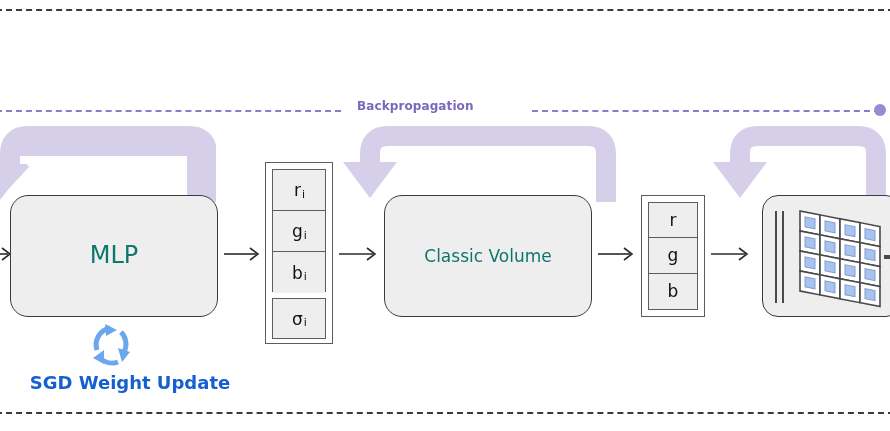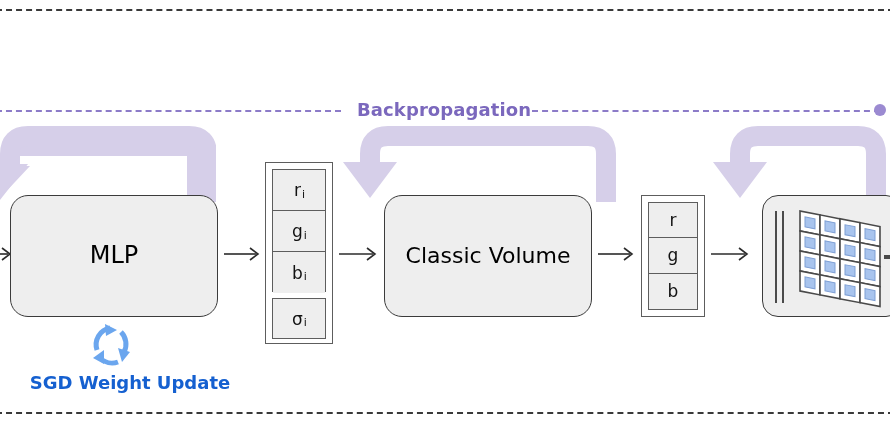--- a/index.html
+++ b/index.html
@@ -43,21 +43,21 @@
     top: 104px;
     width: 12px;
     height: 12px;
     border-radius: 50%;
     background: #9b8ad1;
   }
   .bp-label {
     position: absolute;
     left: 357px;
     top: 99px;
-    font-size: 18px;
+    font-size: 12px;
     font-weight: 600;
     color: #7b68bd;
     letter-spacing: .1px;
     white-space: nowrap;
   }
 
   
   .bp-arrow {
     position: absolute;
     top: 126px;
@@ -69,25 +69,25 @@
   
   .proc-box {
     position: absolute;
     background: #eeeeee;
     border: 1.6px solid #3b3b3b;
     border-radius: 18px;
     display: flex;
     align-items: center;
     justify-content: center;
     text-align: center;
-    color: #000000;
+    color: #0f766e;
     box-sizing: border-box;
   }
   .proc-box .proc-label {
-    font-size: 22px;
+    font-size: 17px;
     line-height: 1.22;
     font-weight: 400;
   }
   #mlp-box {
     left: 10px;
     top: 195px;
     width: 208px;
     height: 122px;
   }
   #mlp-box .proc-label { font-size: 24px; }

